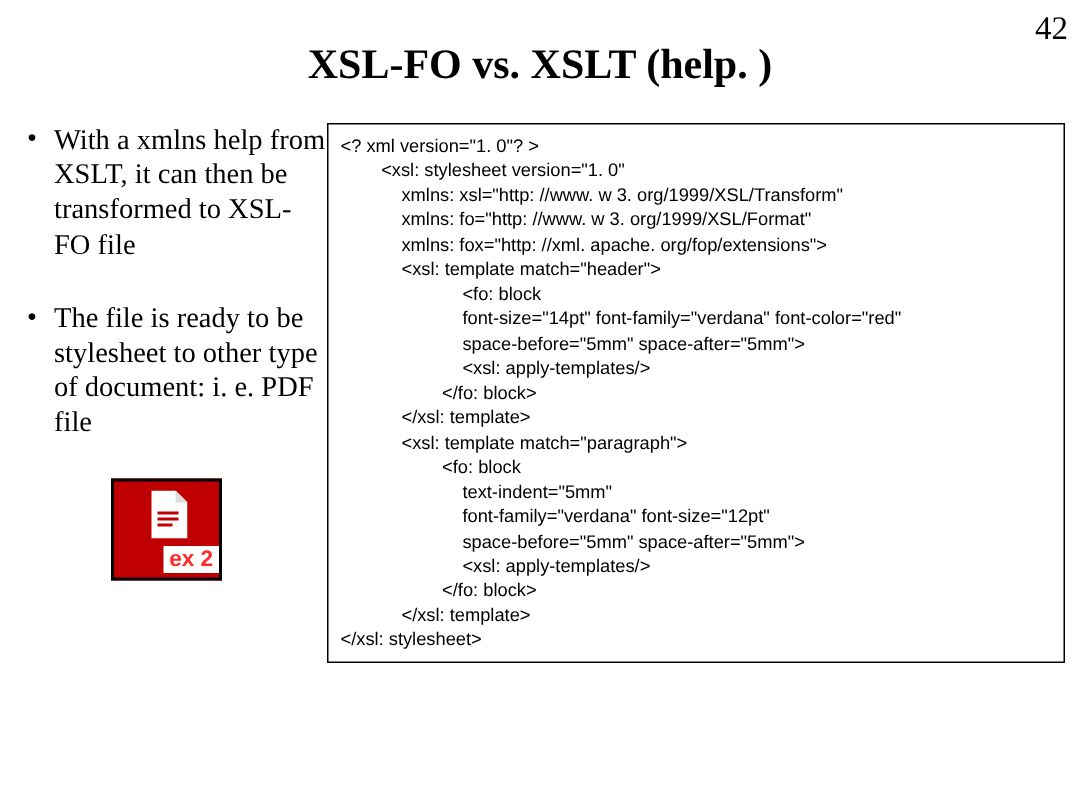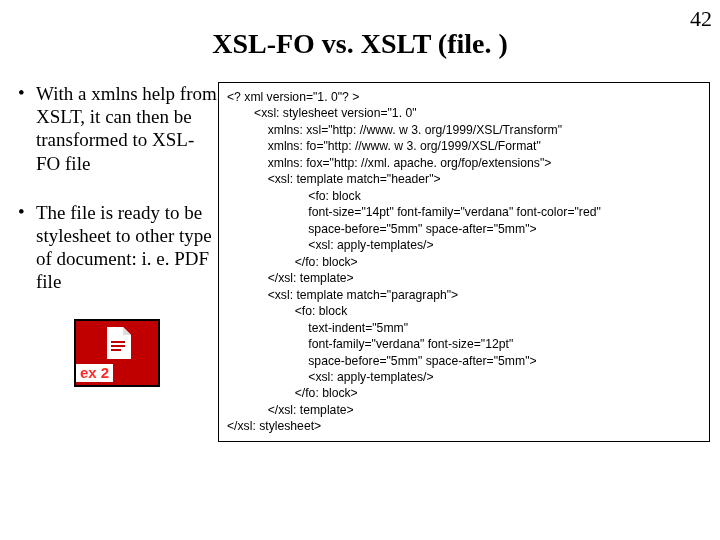--- a/index.html
+++ b/index.html
@@ -50,22 +50,22 @@
   }
   .badge-wrap {
     margin-top: 4px;
     margin-left: 56px;
   }
   .badge {
     display: inline-block;
     background: #c00000;
     border: 2px solid #000;
     padding: 6px 0 2px 0;
-    width: 86px;
-    text-align: left;
+    width: 74px;
+    text-align: right;
   }
   .badge-icon {
     display: block;
     margin: 0 auto 2px auto;
   }
   .badge-label {
     font-family: Arial, sans-serif;
     font-size: 15px;
     font-weight: bold;
     color: #ff2a2a;
@@ -83,21 +83,21 @@
     line-height: 1.35;
     color: #000;
     white-space: pre;
   }
 </style>
 </head>
 <body>
 
 <div class="page-number">42</div>
 
-<h1 class="title">XSL-FO vs. XSLT (file. )</h1>
+<h1 class="title">XSL-FO vs. XSLT (help. )</h1>
 
 <div class="content">
   <div class="left">
 
     <div class="bullet">
       <div class="dot">•</div>
       <div class="text">With a xmlns help from XSLT, it can then be transformed to XSL-FO file</div>
     </div>
 
     <div class="bullet">

